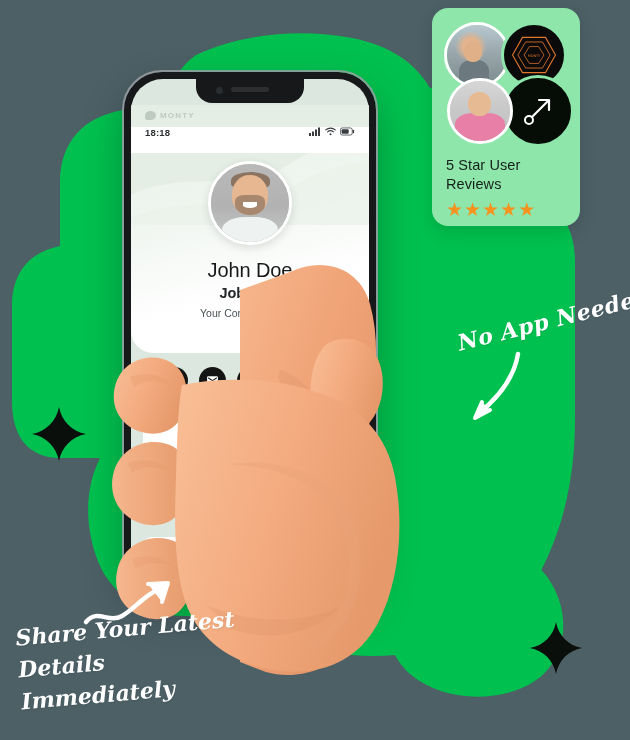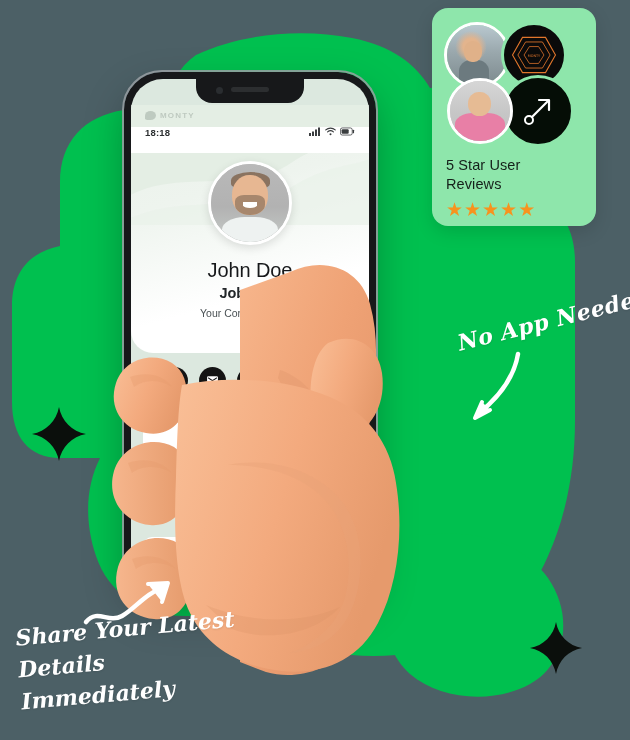--- a/index.html
+++ b/index.html
@@ -12,21 +12,21 @@
 
   
   .blob-wrap{position:absolute;left:0;top:0;width:630px;height:740px;}
   .blob-svg{position:absolute;left:0;top:0;}
 
   
   .sparkle{position:absolute;}
 
   
   .review-card{
-    position:absolute;left:432px;top:8px;width:164px;height:218px;
+    position:absolute;left:432px;top:8px;width:148px;height:218px;
     background:#8ee6ab;border-radius:16px;
     box-shadow:0 6px 18px rgba(0,0,0,.13);
     padding:0;box-sizing:border-box;
   }
   .rc-avatars{position:absolute;left:12px;top:14px;width:128px;height:126px;}
   .rc-circ{position:absolute;width:66px;height:66px;border-radius:50%;overflow:hidden;}
   .rc-c1{left:0;top:0;border:3px solid #fff;box-sizing:border-box;background:#9fb0b8;}
   .rc-c2{left:57px;top:0;background:#0a0a0a;border:3px solid #8ee6ab;box-sizing:border-box;}
   .rc-c3{left:3px;top:56px;border:3px solid #fff;box-sizing:border-box;background:#c9c9c9;z-index:2;}
   .rc-c4{left:58px;top:53px;width:72px;height:72px;background:#050d06;border:3px solid #8ee6ab;box-sizing:border-box;z-index:1;}

